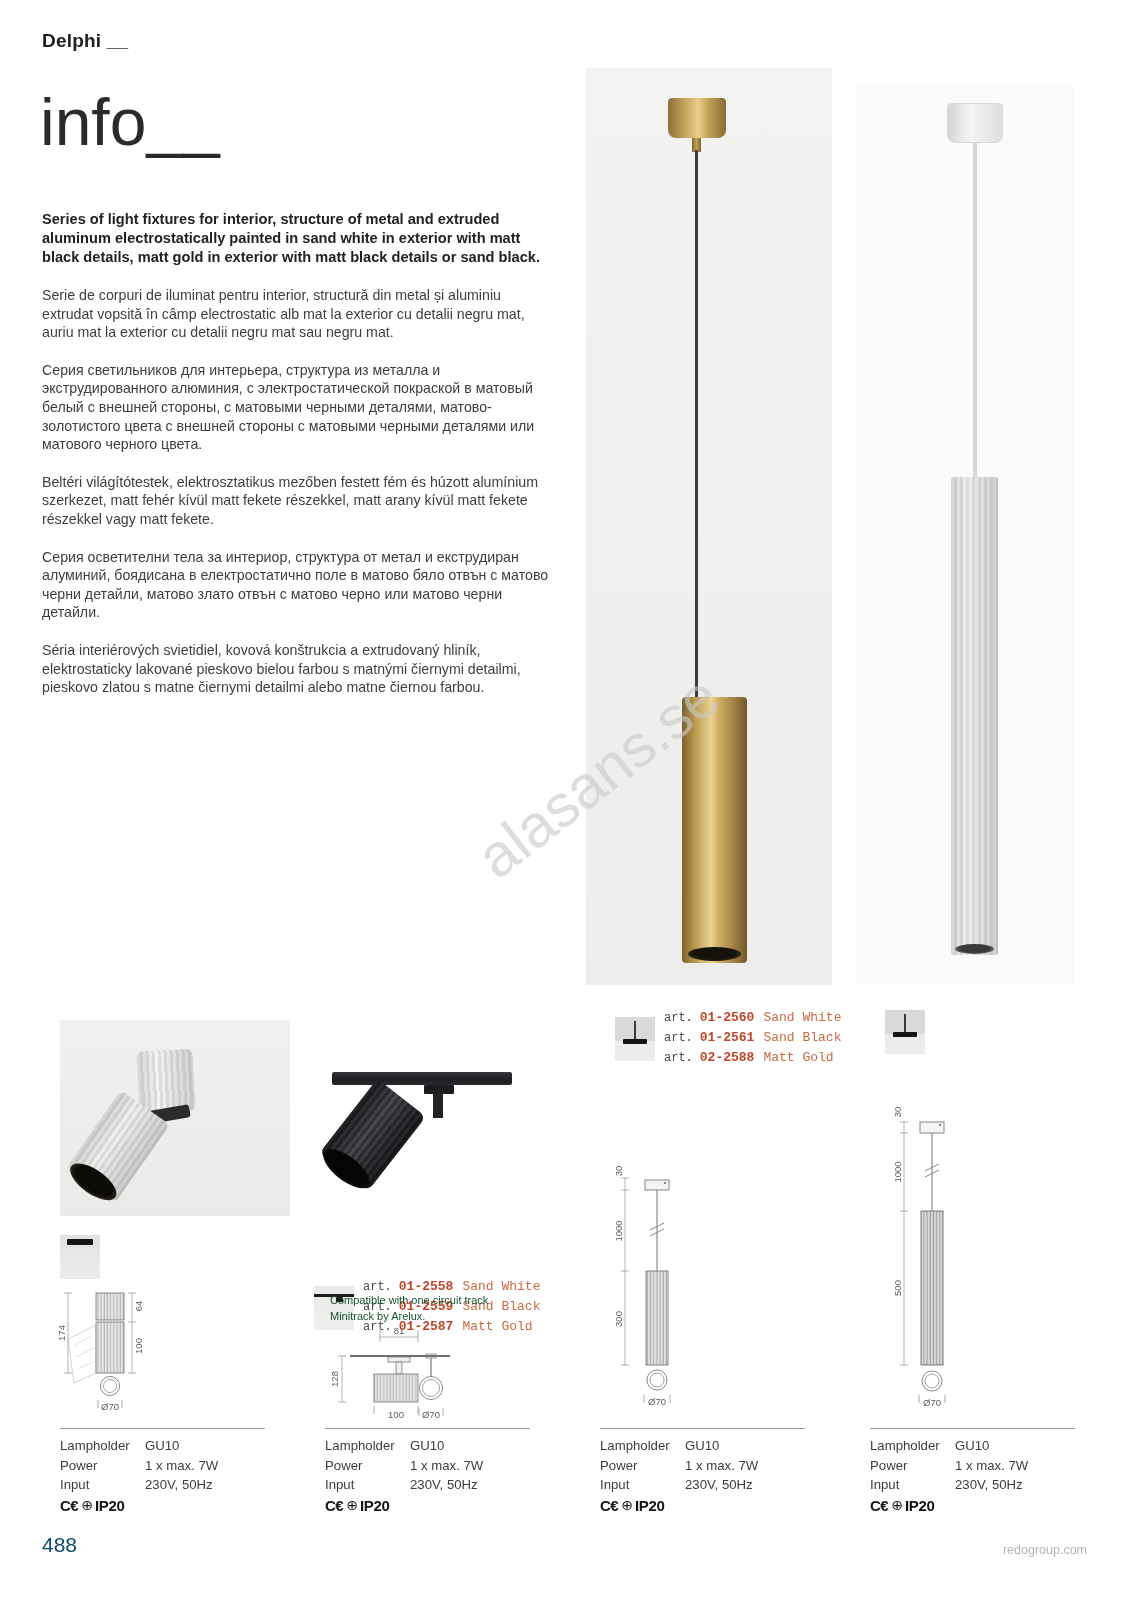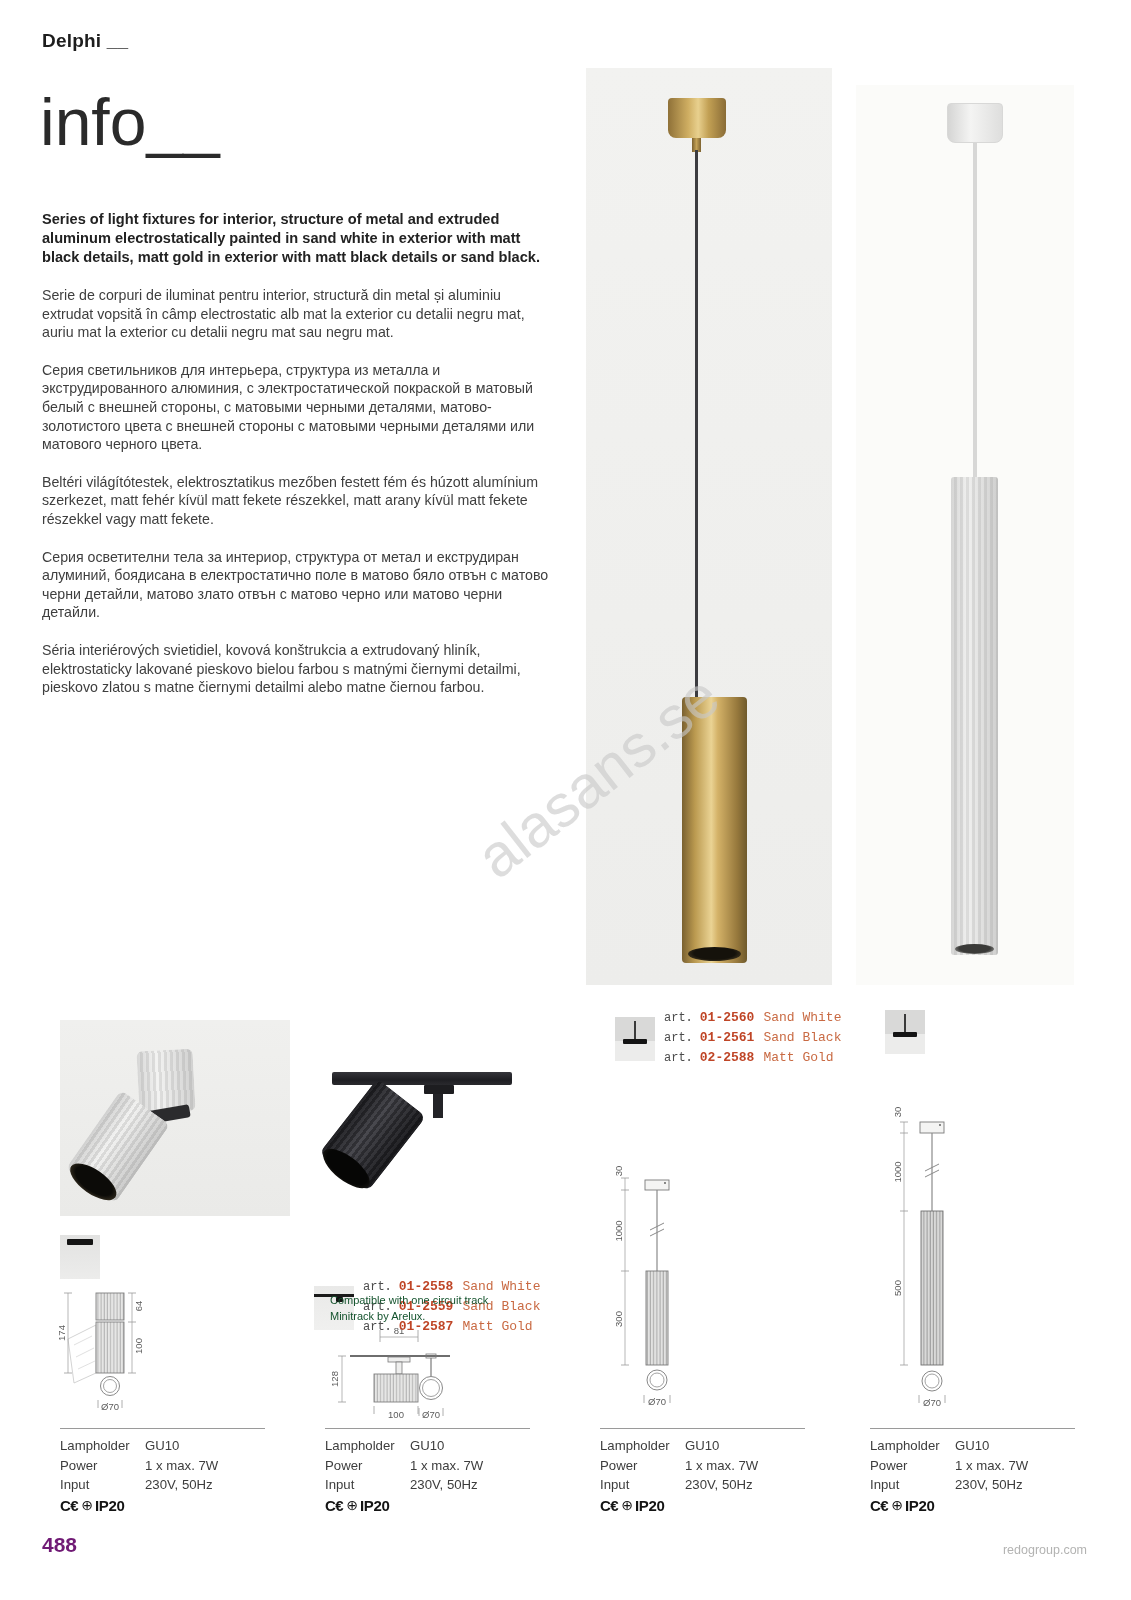--- a/index.html
+++ b/index.html
@@ -90,21 +90,21 @@
   
   .spec { position:absolute; top:1428px; width:205px; border-top:1px solid #9a9a9a; padding-top:7px; z-index:7; }
   .spec-row { display:flex; line-height:19.5px; }
   .spec-label { width:85px; font-size:13.2px; color:#3d3d3d; }
   .spec-value { font-size:13.2px; color:#3d3d3d; }
   .cert { margin-top:2px; display:flex; align-items:center; color:#141414; }
   .ce { font-size:15px; font-weight:600; letter-spacing:-.5px; }
   .earth { font-size:14px; margin:0 2px 0 3px; }
   .ip { font-size:15px; font-weight:bold; letter-spacing:-.3px; }
 
-  .page-num { position:absolute; left:42px; top:1533px; font-size:21px; font-weight:700; color:#701a75; }
+  .page-num { position:absolute; left:42px; top:1533px; font-size:21px; font-weight:400; color:#0c4a6e; }
   .site { position:absolute; right:44px; top:1543px; font-size:12.5px; color:#b3b3b2; text-decoration:none; }
 </style>
 </head>
 <body>
 
 <div id="page">
 
   <div class="brand">Delphi __</div>
   <div class="title">info__</div>
 

